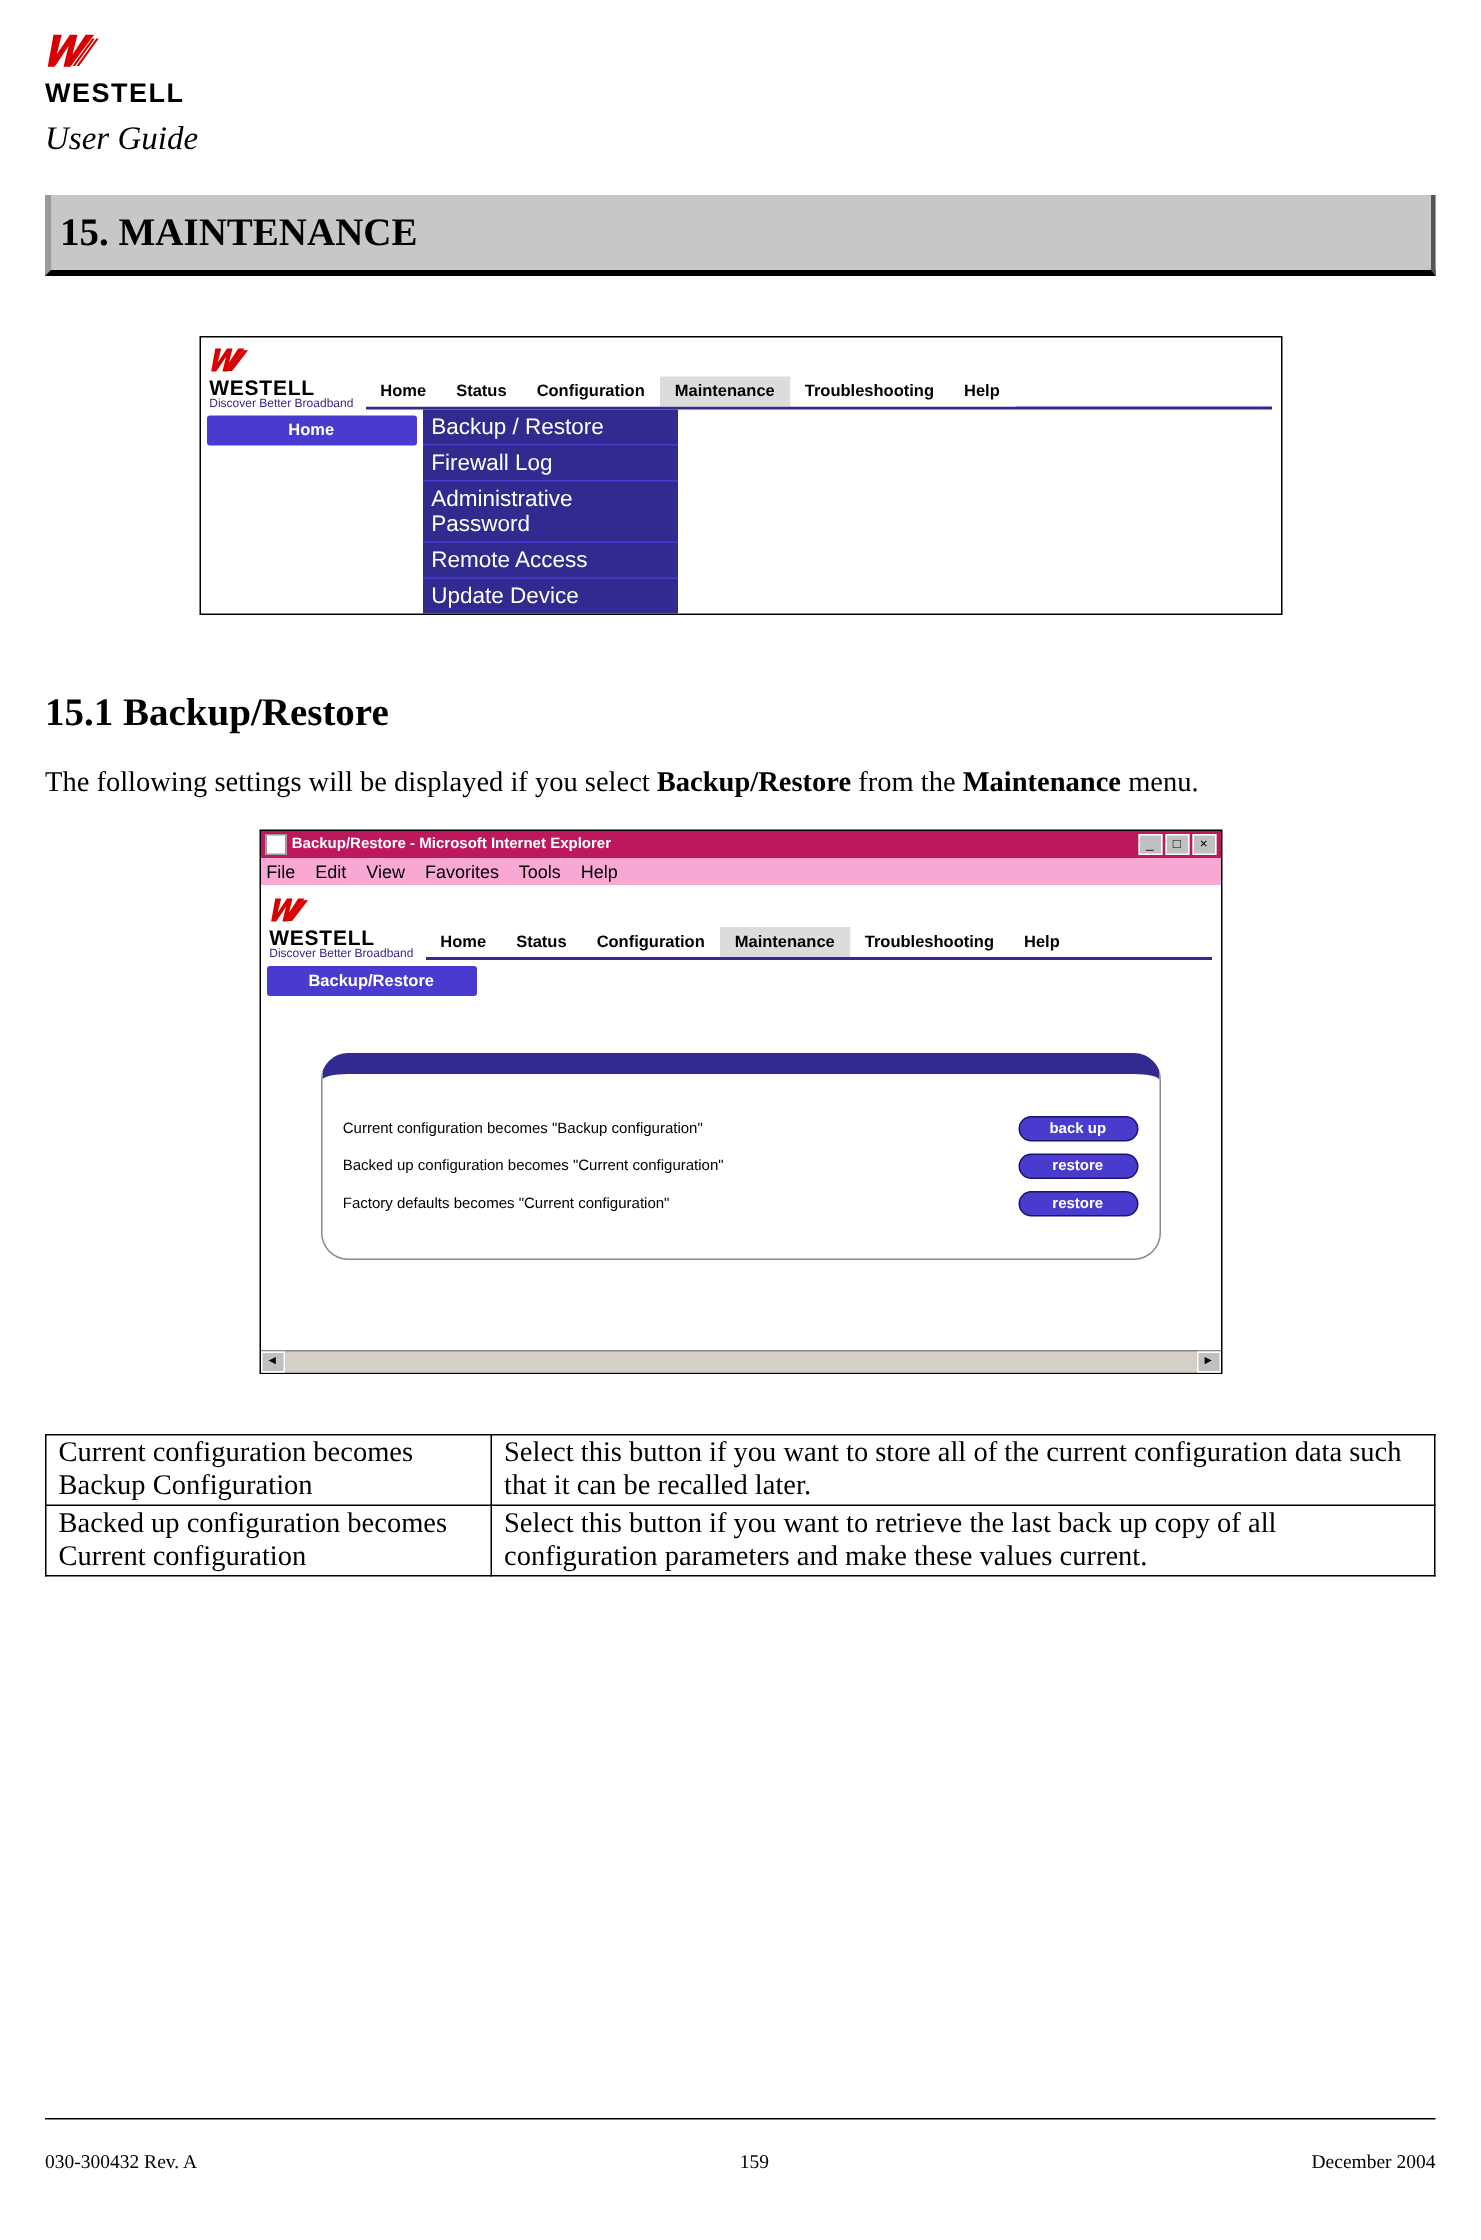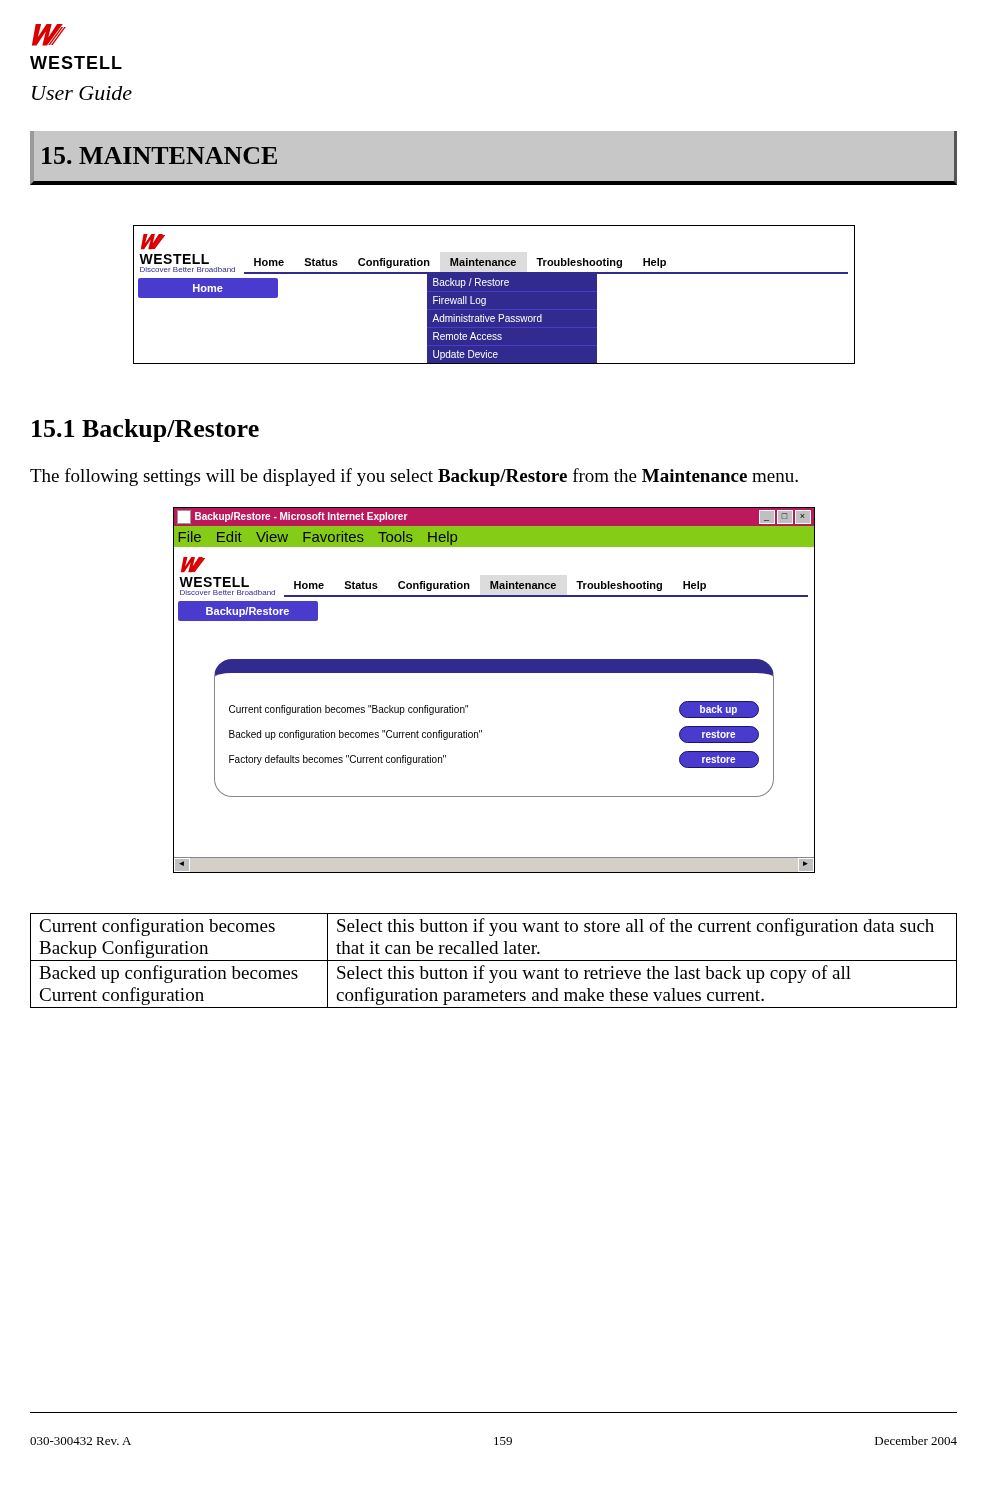--- a/index.html
+++ b/index.html
@@ -126,22 +126,21 @@
     font-weight: bold;
     padding: 4px 0;
     border-radius: 2px;
     margin-bottom: 4px;
     cursor: pointer;
   }
   .dropdown {
     background: #322b8f;
     color: #fff;
     width: 170px;
-    margin-left: 145px;
-    font-size: 10px;
+    font-size: 15px;
   }
   .dropdown-item {
     padding: 3px 6px;
     border-bottom: 1px solid #4a3bcf;
     cursor: pointer;
   }
   .dropdown-item:last-child { border-bottom: none; }
 
   .subheading {
     font-size: 26px;
@@ -182,23 +181,23 @@
     display: inline-block; border: 1px solid #999;
   }
   .titlebar .ttext { flex: 1; font-weight: bold; }
   .win-btns { display: flex; gap: 2px; }
   .win-btn {
     width: 14px; height: 12px; background: #c0c0c0; border: 1px solid #fff;
     font-size: 9px; text-align: center; line-height: 10px; color: #000;
     cursor: pointer;
   }
   .menubar {
-    background: #84cc16;
+    background: #f9a8d4;
     padding: 2px 4px;
-    font-size: 15px;
+    font-size: 12px;
   }
   .menubar span { margin-right: 10px; cursor: pointer; }
 
   .browser-body { background: #fff; }
   .browser-body .ss1-top { padding-top: 8px; }
   .bb-sidebar { padding: 4px; width: 140px; }
 
   .panel-area {
     padding: 30px 40px 60px 40px;
   }

